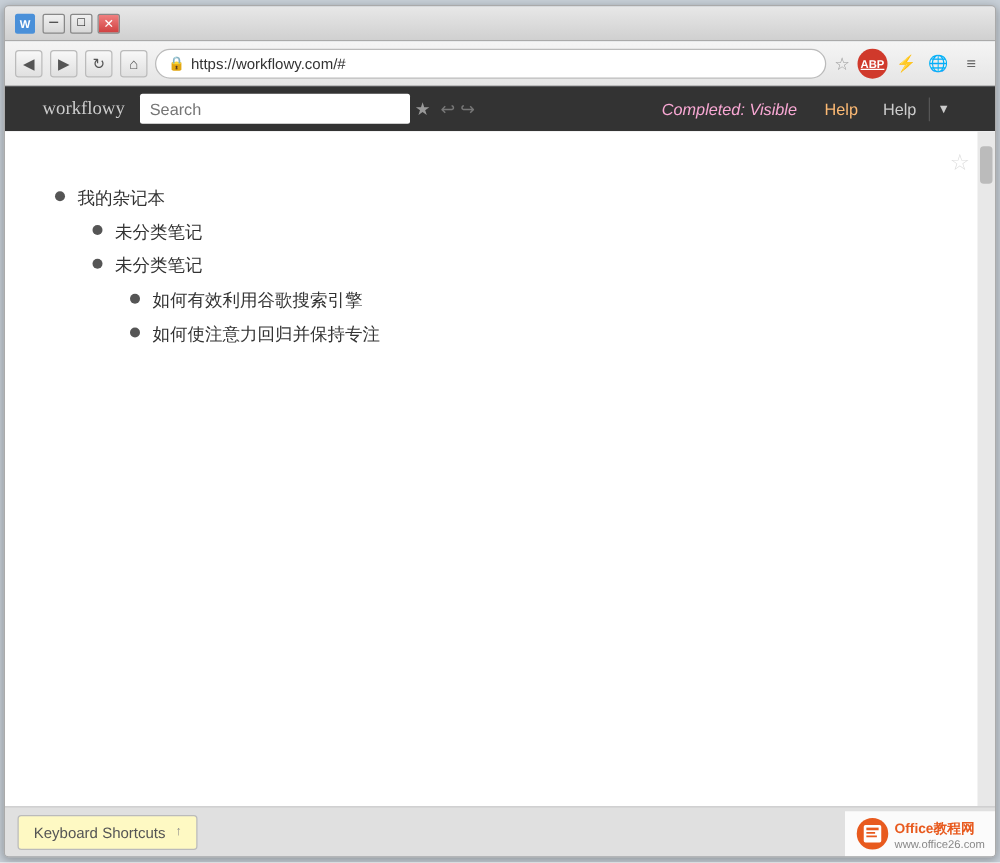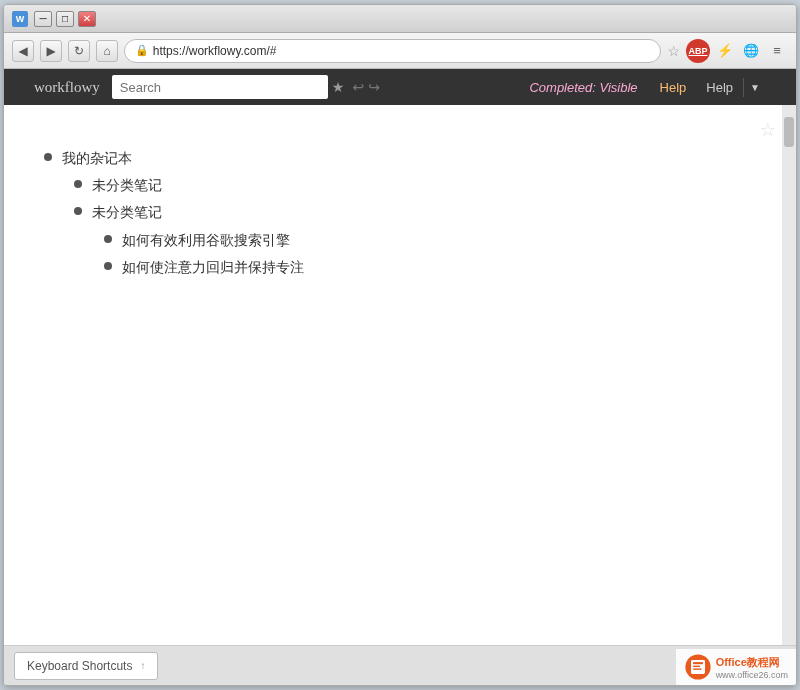--- a/index.html
+++ b/index.html
@@ -315,21 +315,21 @@
       background: #e0e0e0;
       height: 40px;
       display: flex;
       align-items: center;
       padding: 0 10px;
       border-top: 1px solid #ccc;
       flex-shrink: 0;
       position: relative;
     }
     .keyboard-shortcuts-btn {
-      background: #ffffff;
+      background: #fef9c3;
       border: 1px solid #bbb;
       border-radius: 3px;
       padding: 6px 12px;
       font-size: 12px;
       color: #555;
       cursor: pointer;
       display: flex;
       align-items: center;
       gap: 8px;
     }

